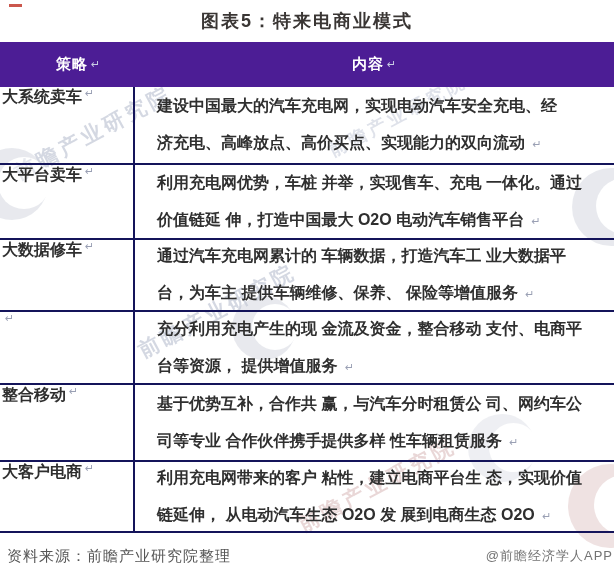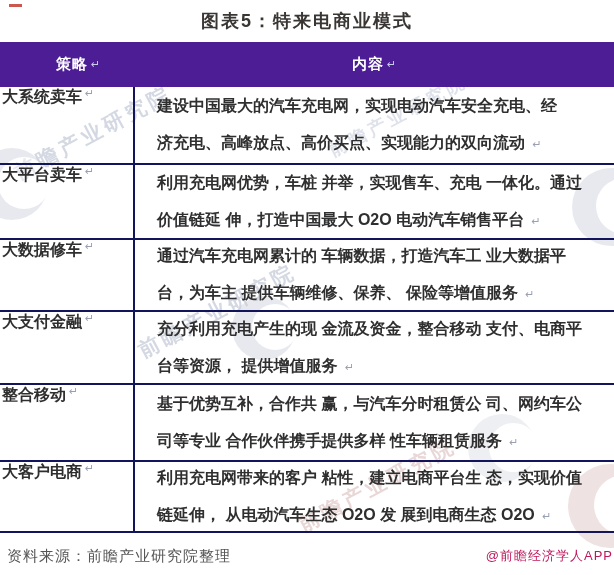--- a/index.html
+++ b/index.html
@@ -53,21 +53,21 @@
   }
   .wm-c1{left:-24px;top:148px;width:72px;height:72px;}
   .wm-c2{left:572px;top:168px;width:78px;height:78px;}
   .wm-c3{left:232px;top:296px;width:64px;height:64px;}
   .wm-c4{left:468px;top:414px;width:68px;height:68px;opacity:.3;}
   .wm-c5{left:568px;top:464px;width:84px;height:84px;background:#d9b8b8;opacity:.4;}
   .footer-left{
     position:absolute;left:7px;top:547px;font-size:15px;color:#565656;letter-spacing:1px;
   }
   .footer-right{
-    position:absolute;right:1px;top:547px;font-size:13px;color:#be185d;letter-spacing:1px;
+    position:absolute;right:1px;top:547px;font-size:13px;color:#737373;letter-spacing:1px;
   }
 </style>
 </head>
 <body>
 
 <div class="page">
 
   <div class="red-dash"></div>
 
   <div class="title">图表5：特来电商业模式</div>
@@ -132,21 +132,20 @@
         <div class="cline">通过汽车充电网累计的 车辆数据，打造汽车工 业大数据平</div>
         <div class="cline">
           <span>台，为车主 提供车辆维修、保养、 保险等增值服务</span>
           <span class="pilcrow">↵</span>
         </div>
       </div>
     </div>
 
     <div class="tr r3">
       <div class="td-label">
-        <span>大支付金融</span>
         <span class="pilcrow">↵</span>
       </div>
       <div class="td-content">
         <div class="cline">充分利用充电产生的现 金流及资金，整合移动 支付、电商平</div>
         <div class="cline">
           <span>台等资源， 提供增值服务</span>
           <span class="pilcrow">↵</span>
         </div>
       </div>
     </div>

